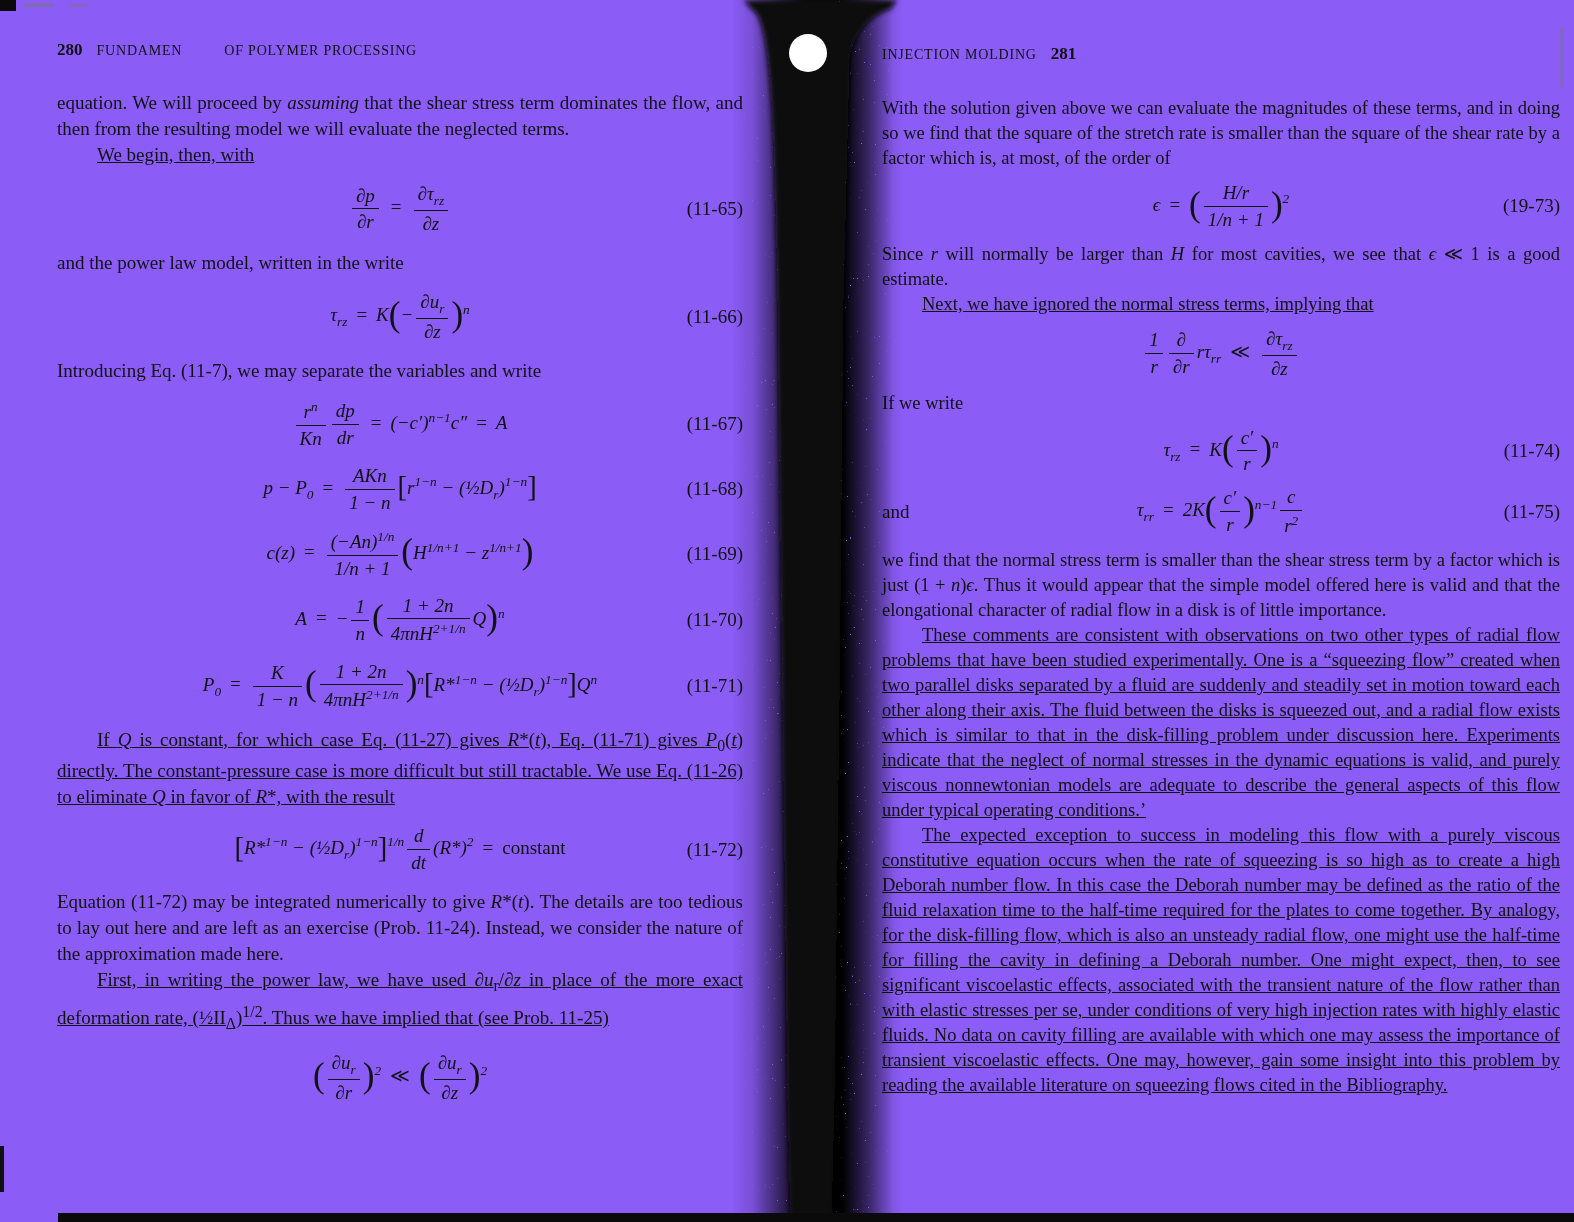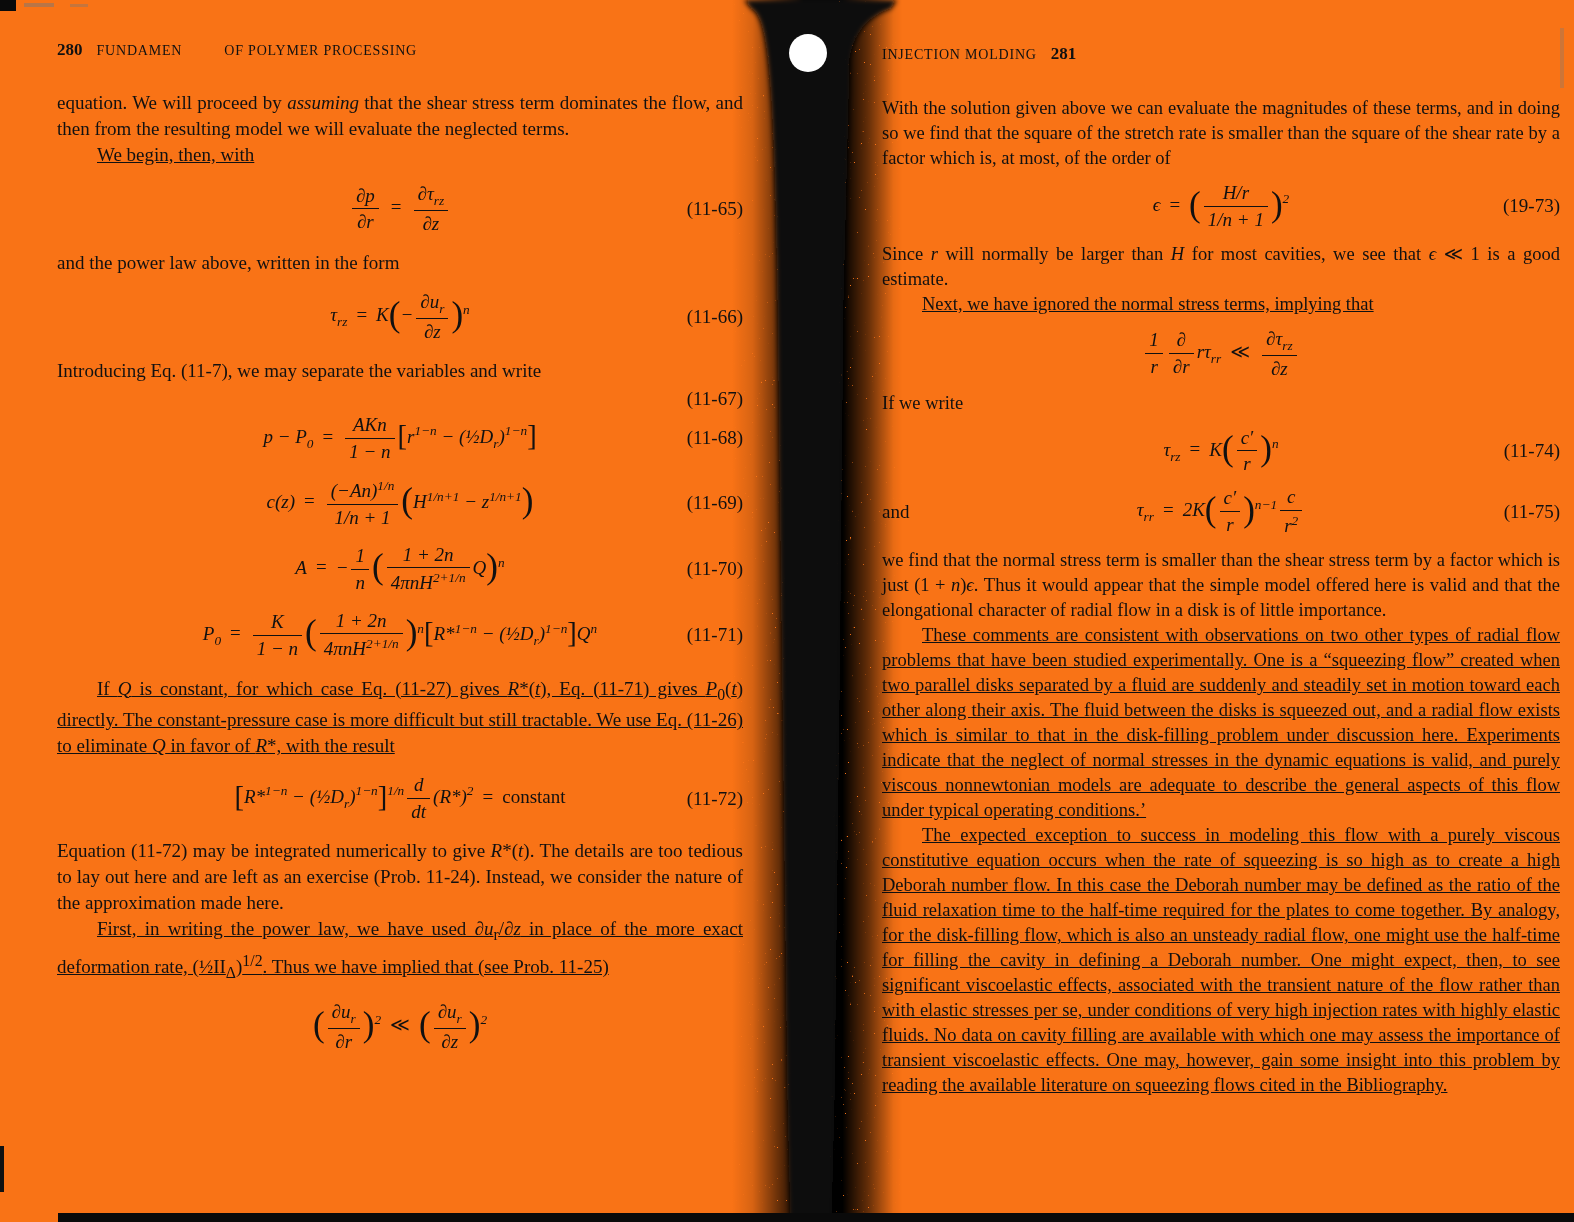--- a/index.html
+++ b/index.html
@@ -1,16 +1,16 @@
 <!DOCTYPE html>
 <html><head>
 <meta charset="utf-8">
 <style>
   html,body{margin:0;padding:0;background:#e8e8e8;}
-  #scan{position:relative;width:1574px;height:1222px;background:#f97316;overflow:hidden;
+  #scan{position:relative;width:1574px;height:1222px;background:#8b5cf6;overflow:hidden;
         font-family:"Liberation Serif","DejaVu Serif",serif;color:#111;}
   .page{position:absolute;}
   #page-left{left:57px;top:40px;width:686px;}
   #page-right{left:882px;top:44px;width:678px;}
 
   .pghead{font-size:14px;letter-spacing:.8px;white-space:nowrap;}
   .pgnum{font-weight:bold;font-size:17px;letter-spacing:0;}
   #page-left .pghead{margin-bottom:30px;}
   #page-right .pghead{text-align:left;margin-bottom:32px;}
   .headgap{display:inline-block;width:42px;}
@@ -48,27 +48,28 @@
 
   <div class="page" id="page-left">
     <div class="pghead"><span class="pgnum">280</span><span class="headsp"></span><span>FUNDAMEN</span><span class="headgap"></span><span>OF POLYMER PROCESSING</span></div>
     <div id="left-blocks">
         <p class="para">equation. We will proceed by <i>assuming</i> that the shear stress term dominates the flow, and then from the resulting model we will evaluate the neglected terms.</p>
         <p class="para ind">We begin, then, with</p>
         <div class="eqrow">
           <span class="formula"><span class="fr"><span class="nu">∂p</span><span class="de">∂r</span></span><span class="rel">=</span><span class="fr"><span class="nu">∂τ<sub>rz</sub></span><span class="de">∂z</span></span></span>
           <span class="eqnum">(11-65)</span>
         </div>
-        <p class="para">and the power law above, written in the form</p>
+        <p class="para">and the power law model, written in the write</p>
         <div class="eqrow">
           <span class="formula">τ<sub>rz</sub><span class="rel">=</span>K<span class="bp">(</span>−<span class="fr"><span class="nu">∂u<sub>r</sub></span><span class="de">∂z</span></span><span class="bp">)</span><sup>n</sup></span>
           <span class="eqnum">(11-66)</span>
         </div>
         <p class="para">Introducing Eq. (11-7), we may separate the variables and write</p>
         <div class="eqrow">
+          <span class="formula"><span class="fr"><span class="nu">r<sup>n</sup></span><span class="de">Kn</span></span><span class="fr"><span class="nu">dp</span><span class="de">dr</span></span><span class="rel">=</span>(−c′)<sup>n−1</sup>c″<span class="rel">=</span>A</span>
           <span class="eqnum">(11-67)</span>
         </div>
         <div class="eqrow">
           <span class="formula">p − P<sub>0</sub><span class="rel">=</span><span class="fr"><span class="nu">AKn</span><span class="de">1 − n</span></span><span class="bb">[</span>r<sup>1−n</sup> − (½D<sub>r</sub>)<sup>1−n</sup><span class="bb">]</span></span>
           <span class="eqnum">(11-68)</span>
         </div>
         <div class="eqrow">
           <span class="formula">c(z)<span class="rel">=</span><span class="fr"><span class="nu">(−An)<sup>1/n</sup></span><span class="de">1/n + 1</span></span><span class="bp">(</span>H<sup>1/n+1</sup> − z<sup>1/n+1</sup><span class="bp">)</span></span>
           <span class="eqnum">(11-69)</span>
         </div>

